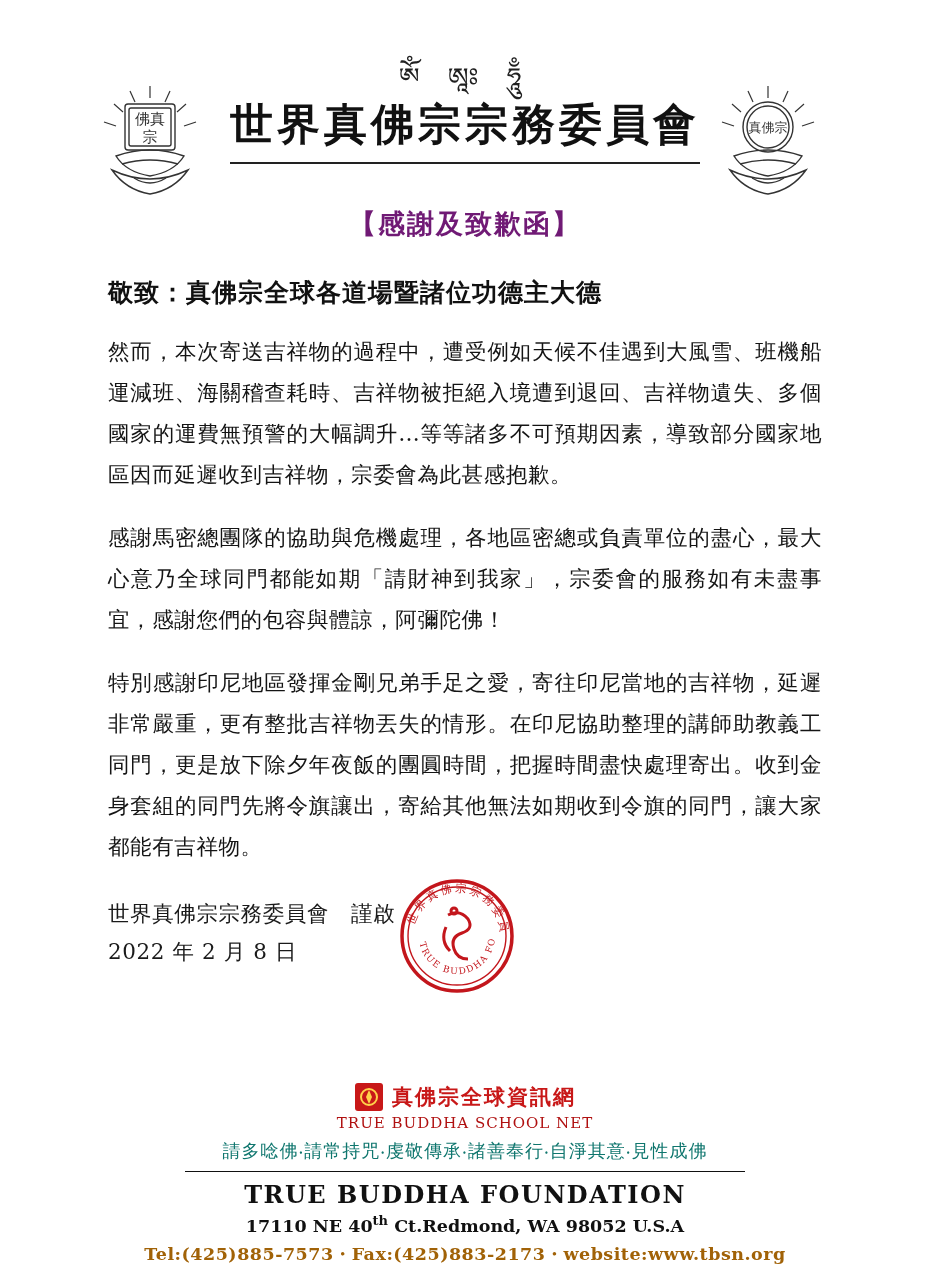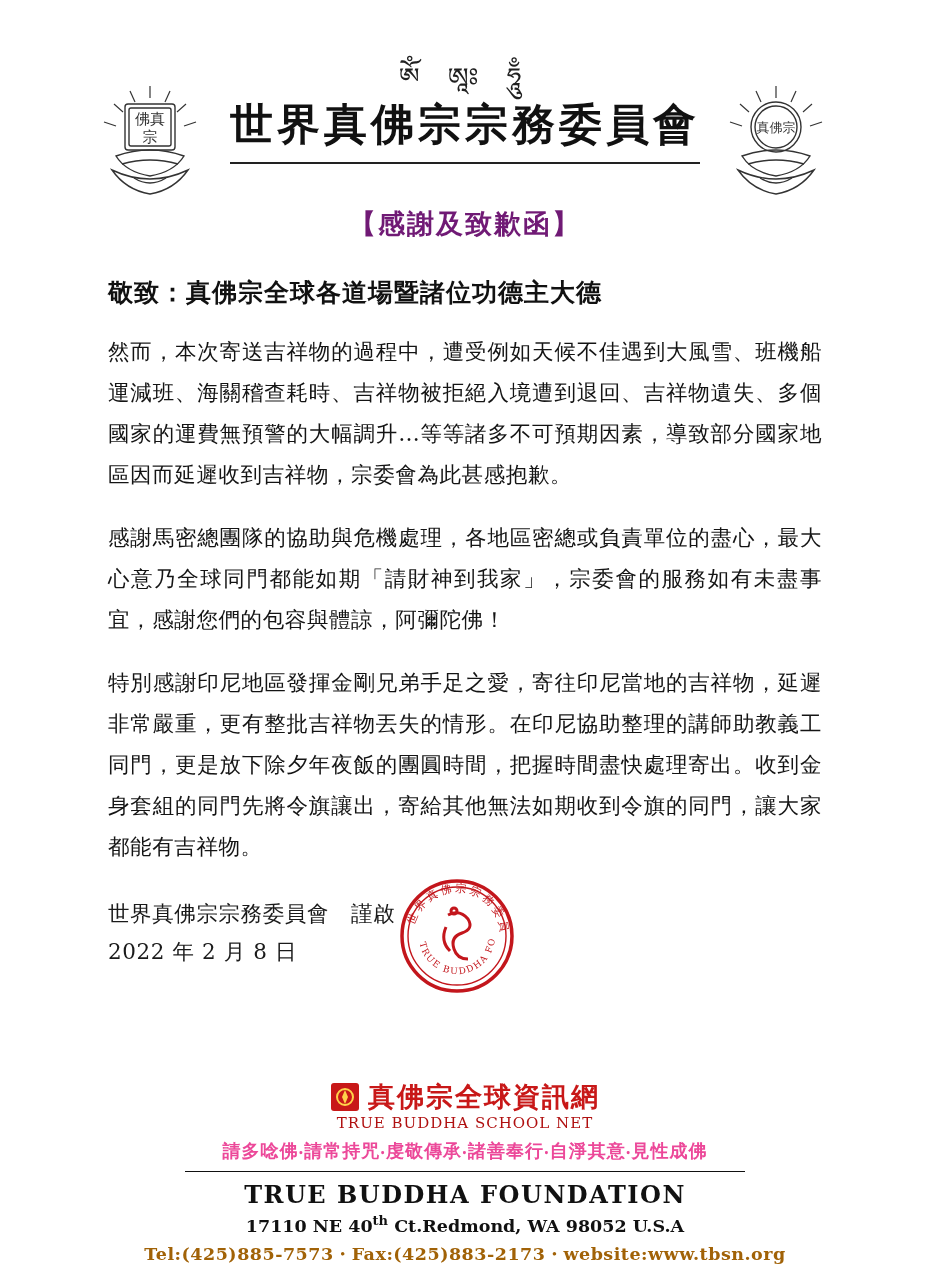--- a/index.html
+++ b/index.html
@@ -58,21 +58,21 @@
   }
 
   
   .emblem {
     position: absolute;
     width: 108px;
     height: 118px;
     top: 84px;
   }
   .emblem.left { left: 96px; }
-  .emblem.right { right: 100px; }
+  .emblem.right { right: 108px; }
   .emblem svg { display: block; width: 100%; height: 100%; }
 
   
   .subject {
     text-align: center;
     font-size: 27px;
     font-weight: bold;
     letter-spacing: 2px;
     margin-top: 6px;
     color: #701a75;
@@ -134,38 +134,38 @@
     align-items: center;
     justify-content: center;
     gap: 8px;
     margin-bottom: 2px;
   }
   .tbsn-mark {
     width: 30px; height: 30px;
   }
   .tbsn-mark svg { display:block; width:100%; height:100%; }
   .tbsn-cn {
-    font-size: 27px;
+    font-size: 21px;
     font-weight: bold;
     color: #c81818;
     letter-spacing: 2px;
     line-height: 1;
   }
   .tbsn-en {
     font-size: 15px;
     color: #b01010;
     letter-spacing: 1px;
     margin-top: 2px;
   }
   .motto {
     font-size: 18px;
-    color: #ec4899;
+    color: #0f766e;
     letter-spacing: 1px;
     margin-top: 6px;
-    font-weight: bold;
+    font-weight: normal;
   }
   .footer-rule {
     width: 560px;
     height: 1.5px;
     background: #111;
     margin: 8px auto 8px auto;
   }
   .foundation-name {
     font-size: 24px;
     letter-spacing: 1.5px;

